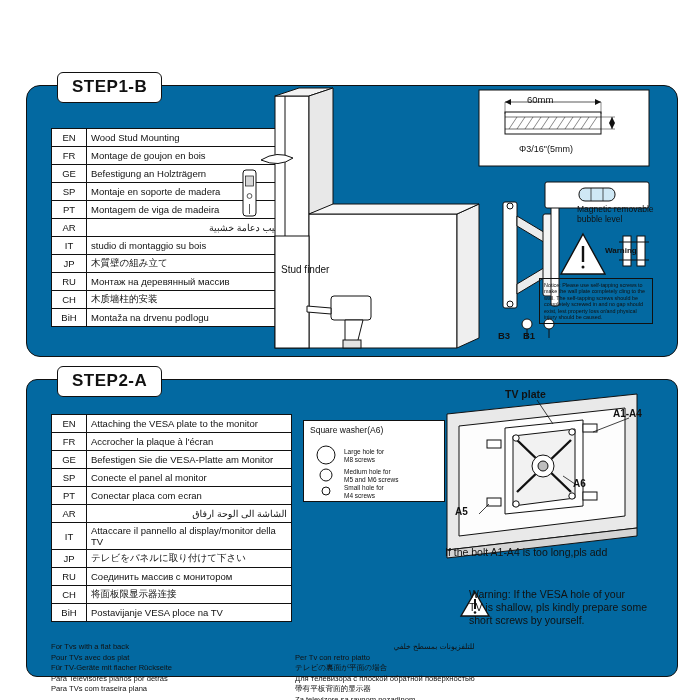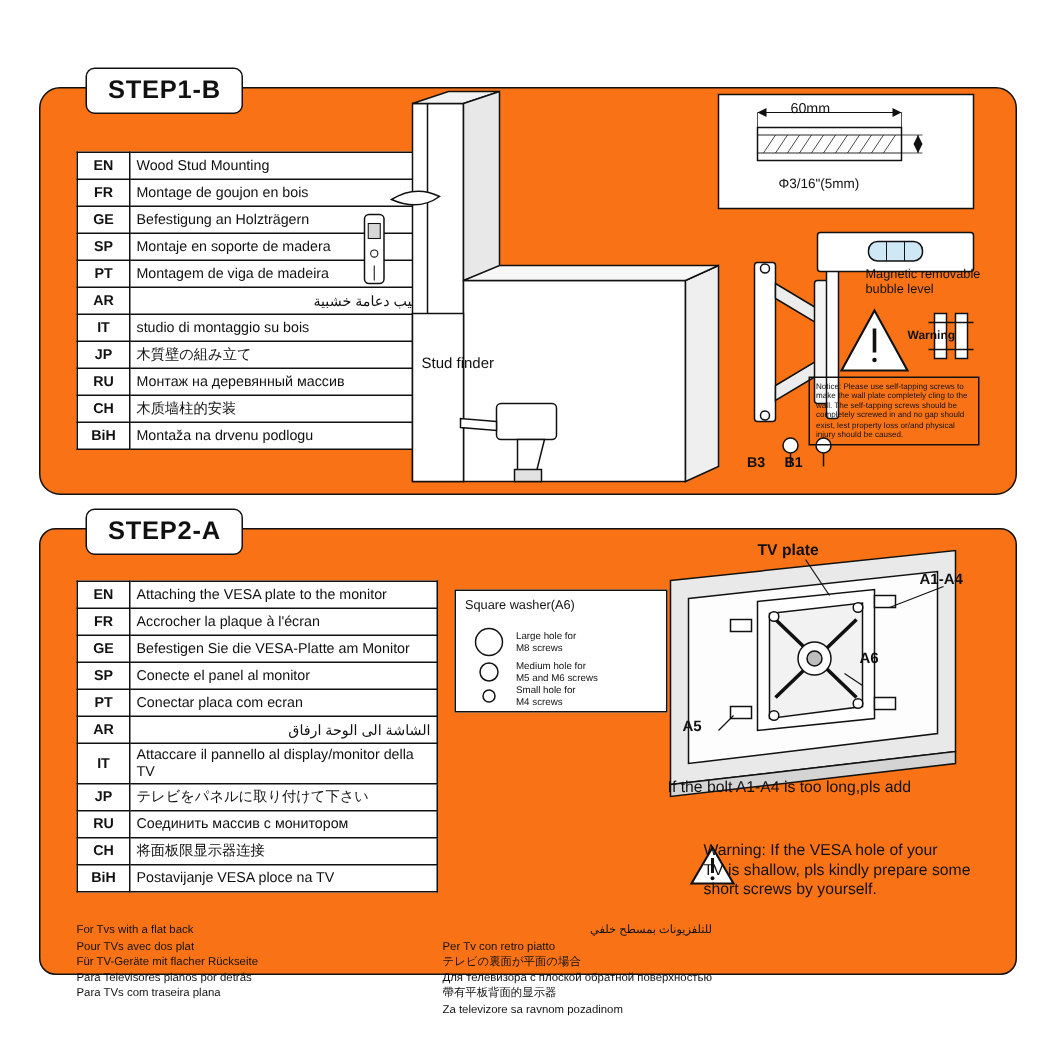--- a/index.html
+++ b/index.html
@@ -5,40 +5,40 @@
   html,body{margin:0;padding:0;}
   body{
     width:700px;height:700px;background:#ffffff;
     font-family:"Liberation Sans",sans-serif;
     color:#111;overflow:hidden;position:relative;
   }
   .page{position:absolute;inset:0;}
 
   .panel{
     position:absolute;left:26px;right:22px;
-    border:1.5px solid #111;border-radius:14px;background:#f97316;
+    border:1.5px solid #111;border-radius:14px;background:#0369a1;margin-top:27px;
   }
   #panel1{top:58px;height:270px;}
   #panel2{top:352px;height:296px;border-radius:11px;}
 
   .step-title{
     position:absolute;left:30px;top:-14px;
     background:#fff;border:1.5px solid #111;border-radius:6px;
     padding:4px 14px 5px 14px;font-weight:bold;font-size:17px;letter-spacing:.5px;
   }
 
   
   .lang-table{
     position:absolute;border-collapse:collapse;font-size:9.5px;background:#fff;
   }
   .lang-table td{
     border:1px solid #111;padding:2px 4px;height:13px;vertical-align:middle;
   }
   .lang-table td.code{
-    width:26px;text-align:center;font-weight:bold;font-size:9.5px;
+    width:26px;text-align:center;font-weight:normal;font-size:9.5px;
   }
   .lang-table td.txt{width:196px;}
   .rtl{direction:rtl;text-align:right;}
 
   #t1{left:24px;top:42px;}
   #t2{left:24px;top:34px;}
 
   .note-lines{
     position:absolute;left:24px;font-size:7.6px;line-height:10.5px;color:#111;
   }
@@ -362,21 +362,21 @@
 
       <g>
         <path d="M448 212 L462 236 L434 236 Z" fill="#fff" stroke="#111" stroke-width="1.4"></path>
         <line x1="448" y1="219" x2="448" y2="229" stroke="#111" stroke-width="2"></line>
         <circle cx="448" cy="232.5" r="1.3" fill="#111"></circle>
       </g>
     </svg>
 
     <div class="cap b" style="left:478px;top:8px;font-size:10.5px;">TV plate</div>
     <div class="cap b" style="left:586px;top:28px;font-size:10px;">A1-A4</div>
-    <div class="cap b" style="left:546px;top:81px;font-size:10px;">A6</div>
+    <div class="cap b" style="left:546px;top:98px;font-size:10px;">A6</div>
     <div class="cap b" style="left:428px;top:126px;font-size:10px;">A5</div>
 
     <div class="txt-block" style="left:418px;top:166px;">
       <div>If the bolt A1-A4 is too long,pls add</div>
     </div>
 
     <div class="txt-block" style="left:442px;top:208px;width:196px;">
       <span class="bold-sent">Warning:</span>
       <span>If the VESA hole of your</span>
       <div>TV is shallow, pls kindly prepare some</div>

